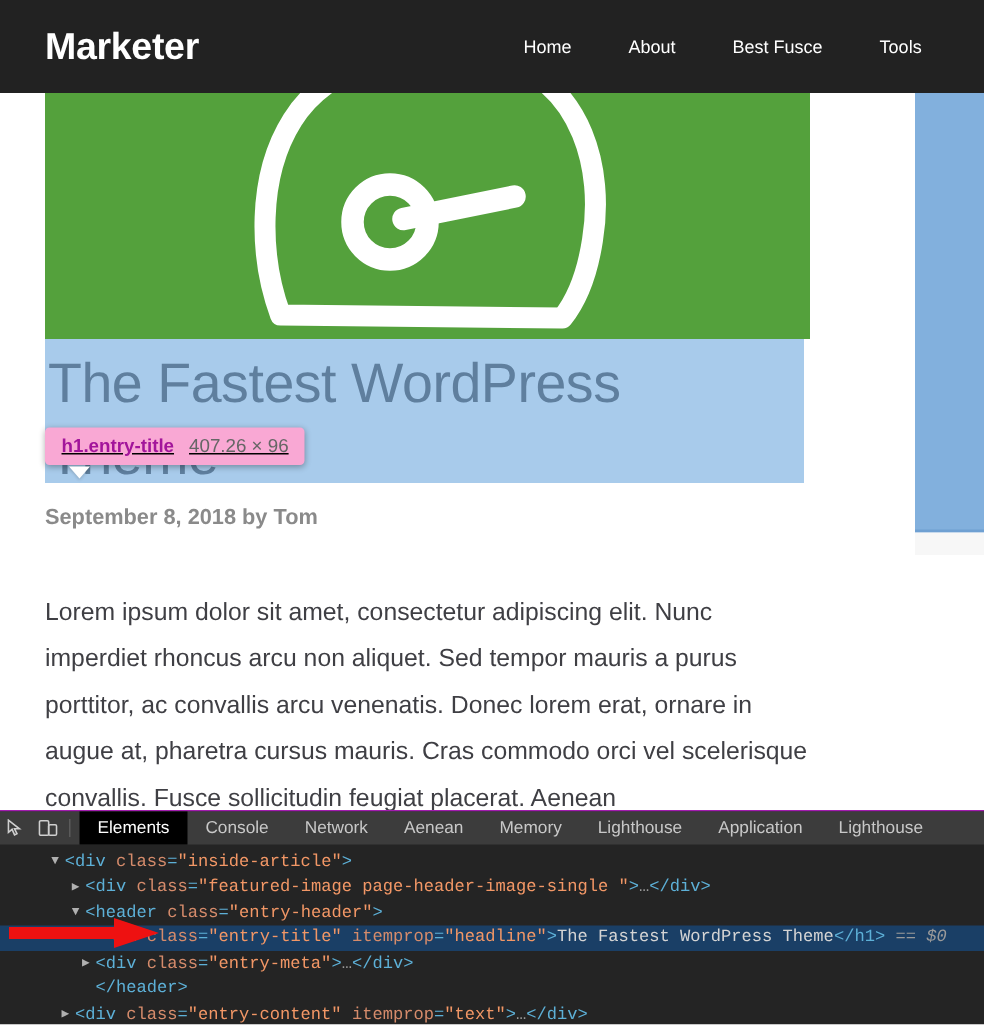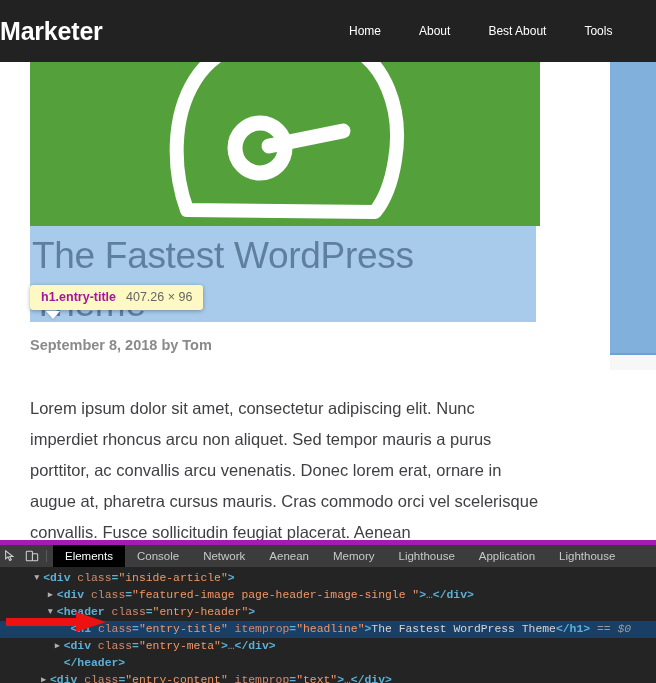--- a/index.html
+++ b/index.html
@@ -11,20 +11,21 @@
   }
   #screen { position: relative; width: 656px; height: 683px; overflow: hidden; }
 
   
   .site-header {
     position: absolute; left:0; top:0; width:656px; height:62px;
     background:#222222;
     display:flex; align-items:center;
   }
   .brand {
+    margin-left: 30px;
     color:#ffffff;
     font-size: 25px;
     font-weight: bold;
     letter-spacing: -0.2px;
     white-space: nowrap;
   }
   .nav {
     position:absolute; left:330px; top:0; height:62px;
     display:flex; align-items:center; gap:0;
     white-space: nowrap;
@@ -86,47 +87,48 @@
     width: 60px; height: 293px;
     background:#82b0dd;
     border-bottom:2px solid #6fa0d2;
   }
   .widget-gap { height: 15px; background:#f7f7f7; }
   .widget-plain { width:60px; height:170px; background:#ffffff; }
 
   
   .inspect-badge {
     position:absolute; left:30px; top:223px;
-    background:#fef9c3;
+    background:#f9a8d4;
     border-radius:3px;
     box-shadow: 0 1px 4px rgba(0,0,0,0.32);
     padding: 5px 11px 6px 11px;
     font-family: "Liberation Sans", sans-serif;
     font-size: 12.5px;
     white-space:nowrap;
     display:flex; align-items:baseline; gap:10px;
     z-index:20;
+    text-decoration:underline;
   }
   .inspect-badge .sel { color:#a3159b; font-weight:bold; }
   .inspect-badge .dims { color:#666666; }
   .badge-tail {
     position:absolute; left:46px; top:249px;
     width:0; height:0;
     border-left:7px solid transparent;
     border-right:7px solid transparent;
     border-top:8px solid #ffffff;
     z-index:21;
     filter: drop-shadow(0 1px 1px rgba(0,0,0,0.16));
   }
 
   
   .devtools {
     position:absolute; left:0; top:540px; width:656px; height:143px;
     background:#242424;
-    border-top:5px solid #a21caf;
+    border-top:1px solid #a21caf;
     font-family: "Liberation Mono", monospace;
   }
   .dt-toolbar {
     position:relative; height:22px; width:656px;
     background:#3c3c3c;
     display:flex; align-items:stretch;
   }
   .dt-icon {
     width:24px; display:flex; align-items:center; justify-content:center;
     cursor:pointer;
@@ -151,41 +153,41 @@
     color:#d4d4d4;
     white-space:nowrap;
   }
   .dom-row { position:relative; height:17px; padding-left:0; }
   .dom-row.selected { background:#1a3f66; }
   .dom-row .ind { display:inline-block; }
   .tri {
     display:inline-block; width:9px; color:#b0b0b0; font-size:8.5px;
     vertical-align:1px;
   }
-  .tag { color:#5db0d7;font-weight:bold; }
+  .tag { color:#5db0d7; }
   .attr { color:#d58b6b;margin-top:28px; }
   .val { color:#f29766; }
   .txt { color:#d4d4d4; }
   .sel0 { color:#9a9a9a; font-style:italic; }
   .ell { color:#9a9a9a; }
 
   
   .arrow { position:absolute; left:6px; top:612px; width:100px; height:20px; z-index:40; }
 </style>
 </head>
 <body>
 
 <div id="screen">
 
   <div class="site-header">
     <div class="brand">Marketer</div>
     <div class="nav">
       <div class="nav-item">Home</div>
       <div class="nav-item">About</div>
-      <div class="nav-item">Best About</div>
+      <div class="nav-item">Best Fusce</div>
       <div class="nav-item">Tools</div>
     </div>
   </div>
 
   <div class="viewport">
 
     <div class="sidebar">
       <div class="widget-highlight"></div>
       <div class="widget-gap"></div>
       <div class="widget-plain"></div>

